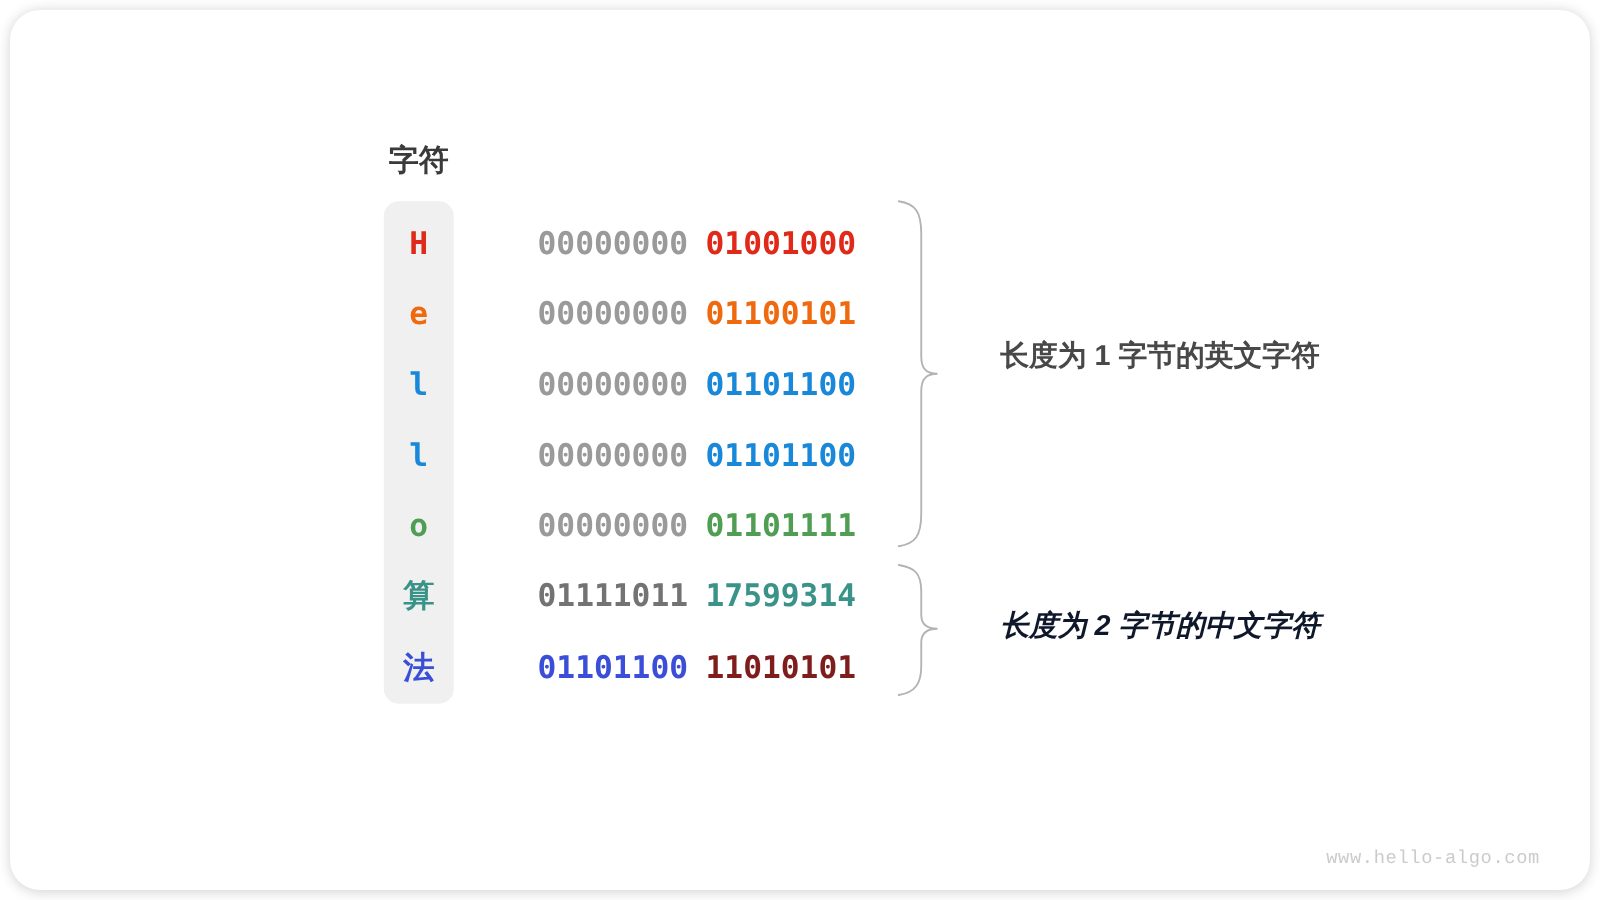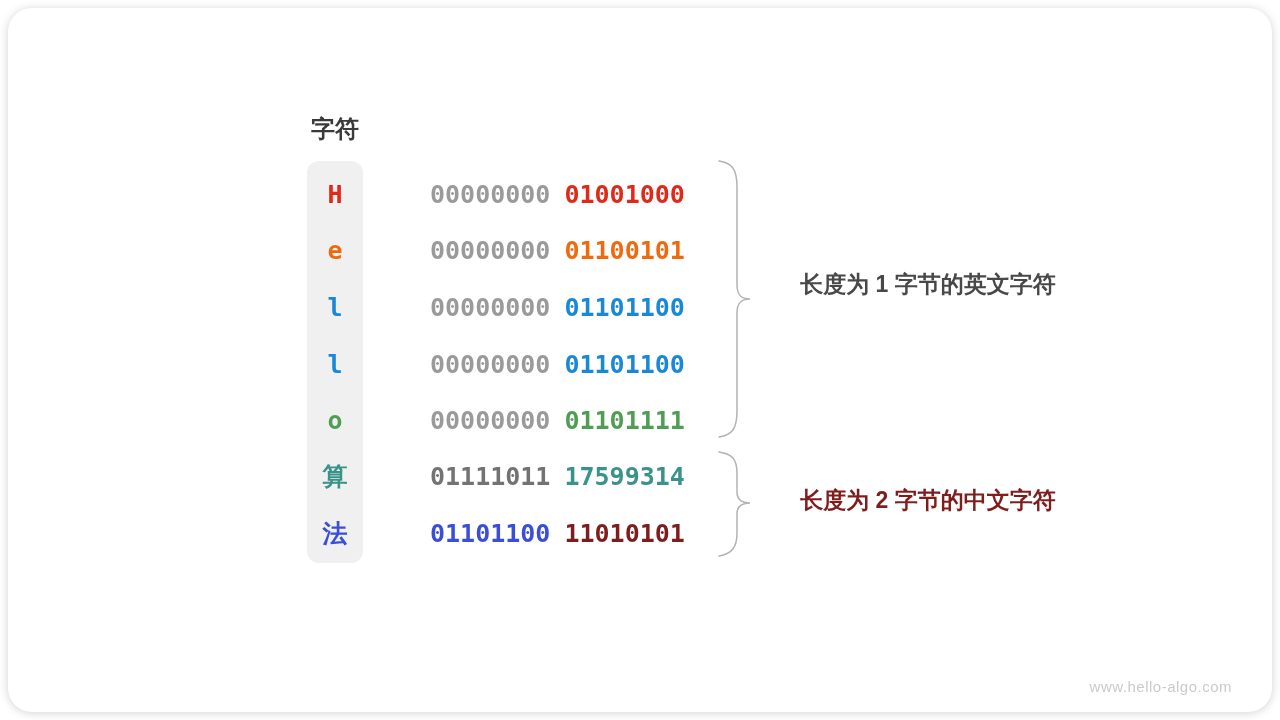--- a/index.html
+++ b/index.html
@@ -80,21 +80,21 @@
     width: 340px;
     text-align: center;
     font-size: 23px;
     line-height: 38px;
     font-weight: bold;
   }
   .annotation .line { display: block; }
   .watermark {
     position: absolute;
     right: 48px; top: 678px;
-    font-family: Liberation Sans, sans-serif;
+    font-family: Liberation Mono, monospace;
     font-size: 15px;
     color: #cbcbcb;
     letter-spacing: 0.5px;
   }
 </style>
 </head>
 <body>
 
 <div class="card"></div>
 
@@ -164,18 +164,18 @@
     <svg width="38" height="106" viewBox="0 0 38 106" fill="none" xmlns="http://www.w3.org/2000/svg">
       <path d="M 3 1 C 16 3 21 8 21 22 L 21 41 C 21 48 25 52 34 52 C 25 52 21 56 21 63 L 21 82 C 21 96 16 103 3 105" stroke="#b3b3b3" stroke-width="1.5" fill="none" stroke-linecap="round"></path>
     </svg>
   </div>
 
   <div class="annotation" style="left:758px; top:265px;">
     <span class="line" style="color: rgb(72, 72, 72);">长度为 1 字节的英文字符</span>
   </div>
 
   <div class="annotation" style="left:758px; top:481px;">
-    <span class="line" style="color: #7f1d1d;">长度为 2 字节的中文字符</span>
+    <span class="line" style="color: #0f172a; font-style: italic;">长度为 2 字节的中文字符</span>
   </div>
 
   <div class="watermark">www.hello-algo.com</div>
 
 </div>
 
 </body></html>

